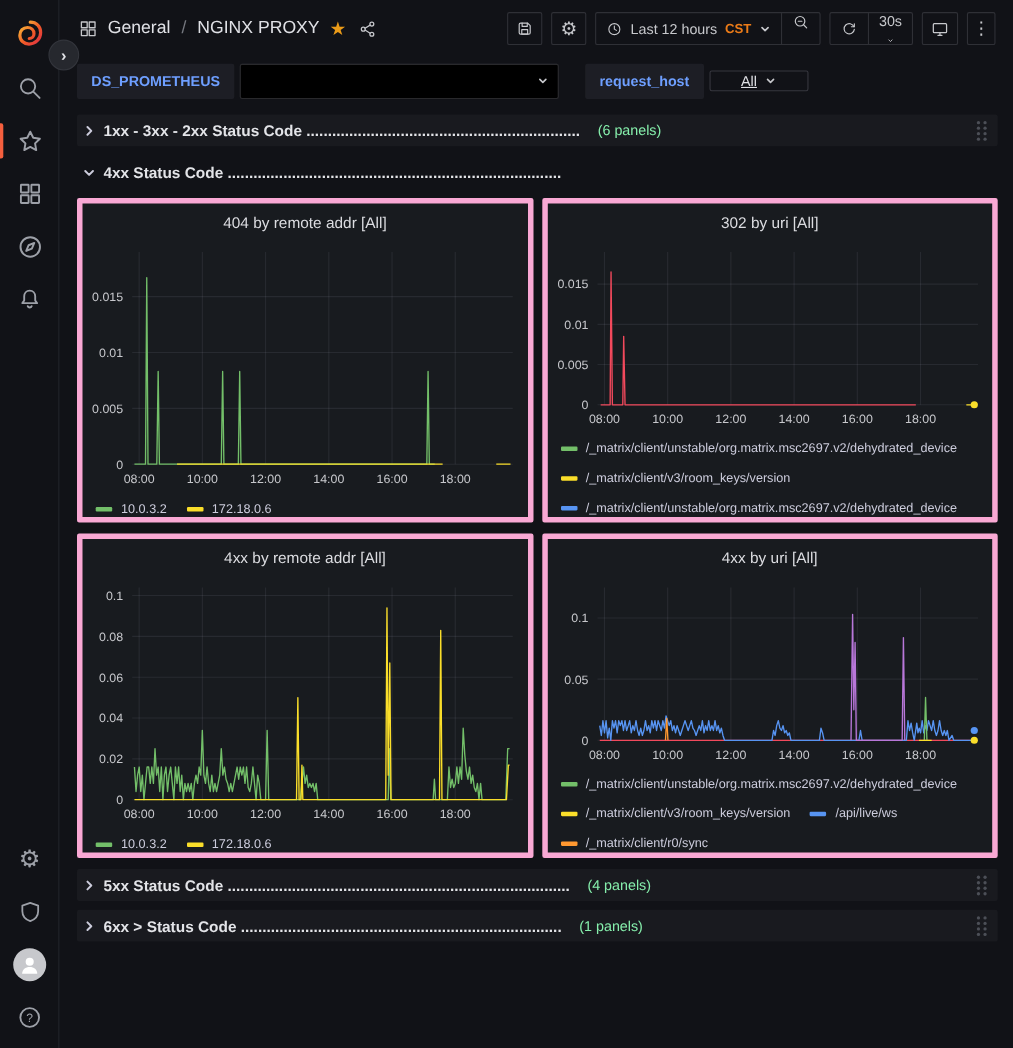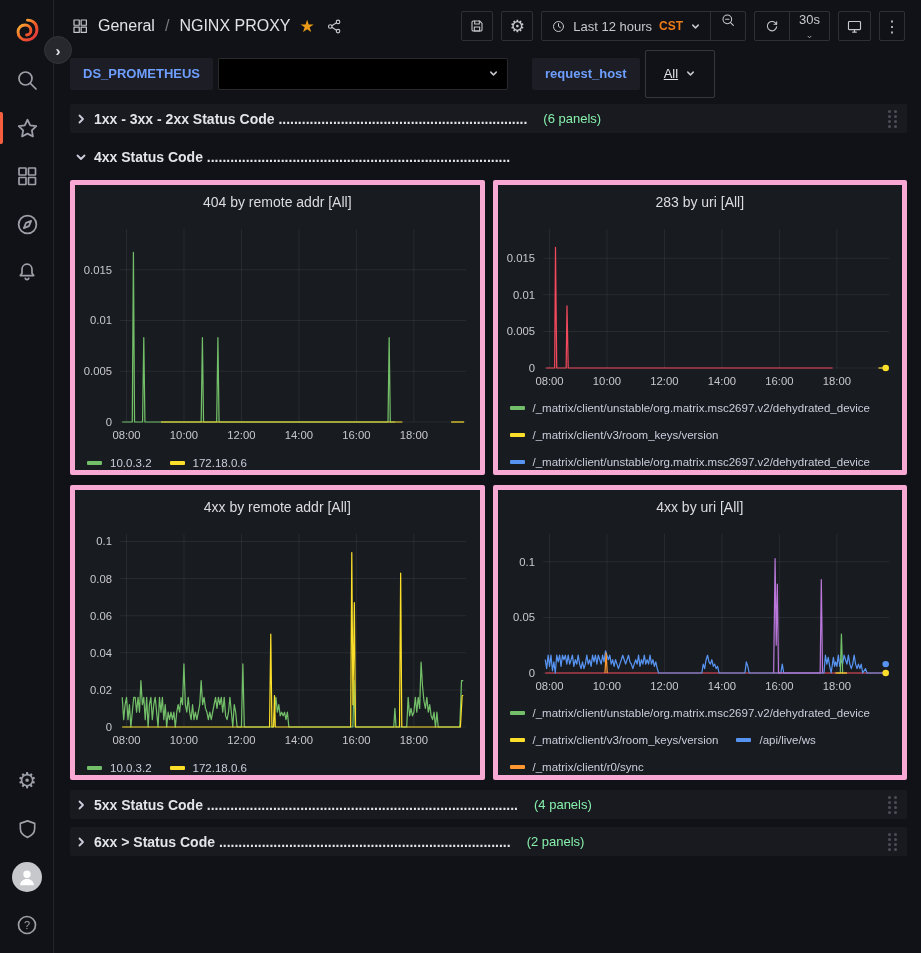--- a/index.html
+++ b/index.html
@@ -43,22 +43,22 @@
   .kebab { font-size:16px; color:#c7c8cc; letter-spacing:0; }
 
   
   .subbar { height:43px; display:flex; align-items:center; padding:0 16px 0 15px; gap:5px; }
   .var-label { height:32px; display:flex; align-items:center; padding:0 13px; background:rgba(204,204,220,0.07);
                border-radius:2px; color:#6e9fff; font-size:13px; font-weight:bold; cursor:pointer; }
   .var-value-redacted { height:32px; width:290px; background:#000; border:1px solid rgba(204,204,220,0.20);
                         border-radius:2px; display:flex; align-items:center; justify-content:flex-end;
                         padding:0 8px; cursor:pointer; }
   .var-gap { width:14px; }
-  .var-value { height:48px; border:1px solid rgba(204,204,220,0.20); border-radius:2px; display:flex;
-               align-items:center; gap:7px; padding:0 18px; color:#e0e1e6; font-size:13px; cursor:pointer;text-decoration:underline; }
+  .var-value { height:19px; border:1px solid rgba(204,204,220,0.20); border-radius:2px; display:flex;
+               align-items:center; gap:7px; padding:0 28px; color:#e0e1e6; font-size:13px; cursor:pointer;text-decoration:underline; }
 
   
   .dash { padding:3px 14px 0 15px; }
   .row-header { height:29px; display:flex; align-items:center; padding:0 8px 0 5px; border-radius:2px;
                 cursor:pointer; }
   .row-header.collapsed { background:rgba(204,204,220,0.045); }
   .row-chevron { margin-right:7px; display:flex; align-items:center; }
   .row-chevron svg { stroke:#ccccdc; fill:none; stroke-width:1.8; stroke-linecap:round; stroke-linejoin:round; }
   .row-title { font-size:14px; font-weight:bold; color:#e3e4e8; white-space:nowrap; overflow:hidden; }
   .row-count { font-size:13px; color:#86efac; margin-left:16px; white-space:nowrap; }
@@ -321,21 +321,21 @@
               </span>
               <span class="legend-item">
                 <span class="swatch" style="background: rgb(250, 222, 42);"></span>
                 <span>172.18.0.6</span>
               </span>
             </div>
           </div>
       </div>
 
       <div class="panel">
-        <div class="panel-title">283 by uri [All]</div>
+        <div class="panel-title">302 by uri [All]</div>
         <svg class="plot-svg" preserveAspectRatio="none" viewBox="0 0 394 173" style="height: 173px;">
             <line x1="50.15780730897009" y1="10" x2="50.15780730897009" y2="149" stroke="rgba(204,204,220,0.09)" stroke-width="1"></line>
             <text x="50.15780730897009" y="166" text-anchor="middle" fill="#c7c8cc" font-size="11" font-family="Liberation Sans, sans-serif">08:00</text>
             <line x1="106.13787375415282" y1="10" x2="106.13787375415282" y2="149" stroke="rgba(204,204,220,0.09)" stroke-width="1"></line>
             <text x="106.13787375415282" y="166" text-anchor="middle" fill="#c7c8cc" font-size="11" font-family="Liberation Sans, sans-serif">10:00</text>
             <line x1="162.11794019933555" y1="10" x2="162.11794019933555" y2="149" stroke="rgba(204,204,220,0.09)" stroke-width="1"></line>
             <text x="162.11794019933555" y="166" text-anchor="middle" fill="#c7c8cc" font-size="11" font-family="Liberation Sans, sans-serif">12:00</text>
             <line x1="218.09800664451828" y1="10" x2="218.09800664451828" y2="149" stroke="rgba(204,204,220,0.09)" stroke-width="1"></line>
             <text x="218.09800664451828" y="166" text-anchor="middle" fill="#c7c8cc" font-size="11" font-family="Liberation Sans, sans-serif">14:00</text>
             <line x1="274.078073089701" y1="10" x2="274.078073089701" y2="149" stroke="rgba(204,204,220,0.09)" stroke-width="1"></line>
@@ -500,21 +500,21 @@
         </span>
     </div>
 
     <div class="row-header collapsed mt8">
       <span class="row-chevron">
         <svg width="12" height="12" viewBox="0 0 12 12">
             <path d="M4.5 2.5L8 6l-3.5 3.5"></path>
           </svg>
       </span>
       <span class="row-title"><span>6xx &gt; Status Code</span> <span>...........................................................................</span></span>
-      <span class="row-count">(2 panels)</span>
+      <span class="row-count">(1 panels)</span>
       <span class="row-handle">
           <i></i>
           <i></i>
           <i></i>
           <i></i>
           <i></i>
           <i></i>
           <i></i>
           <i></i>
         </span>

